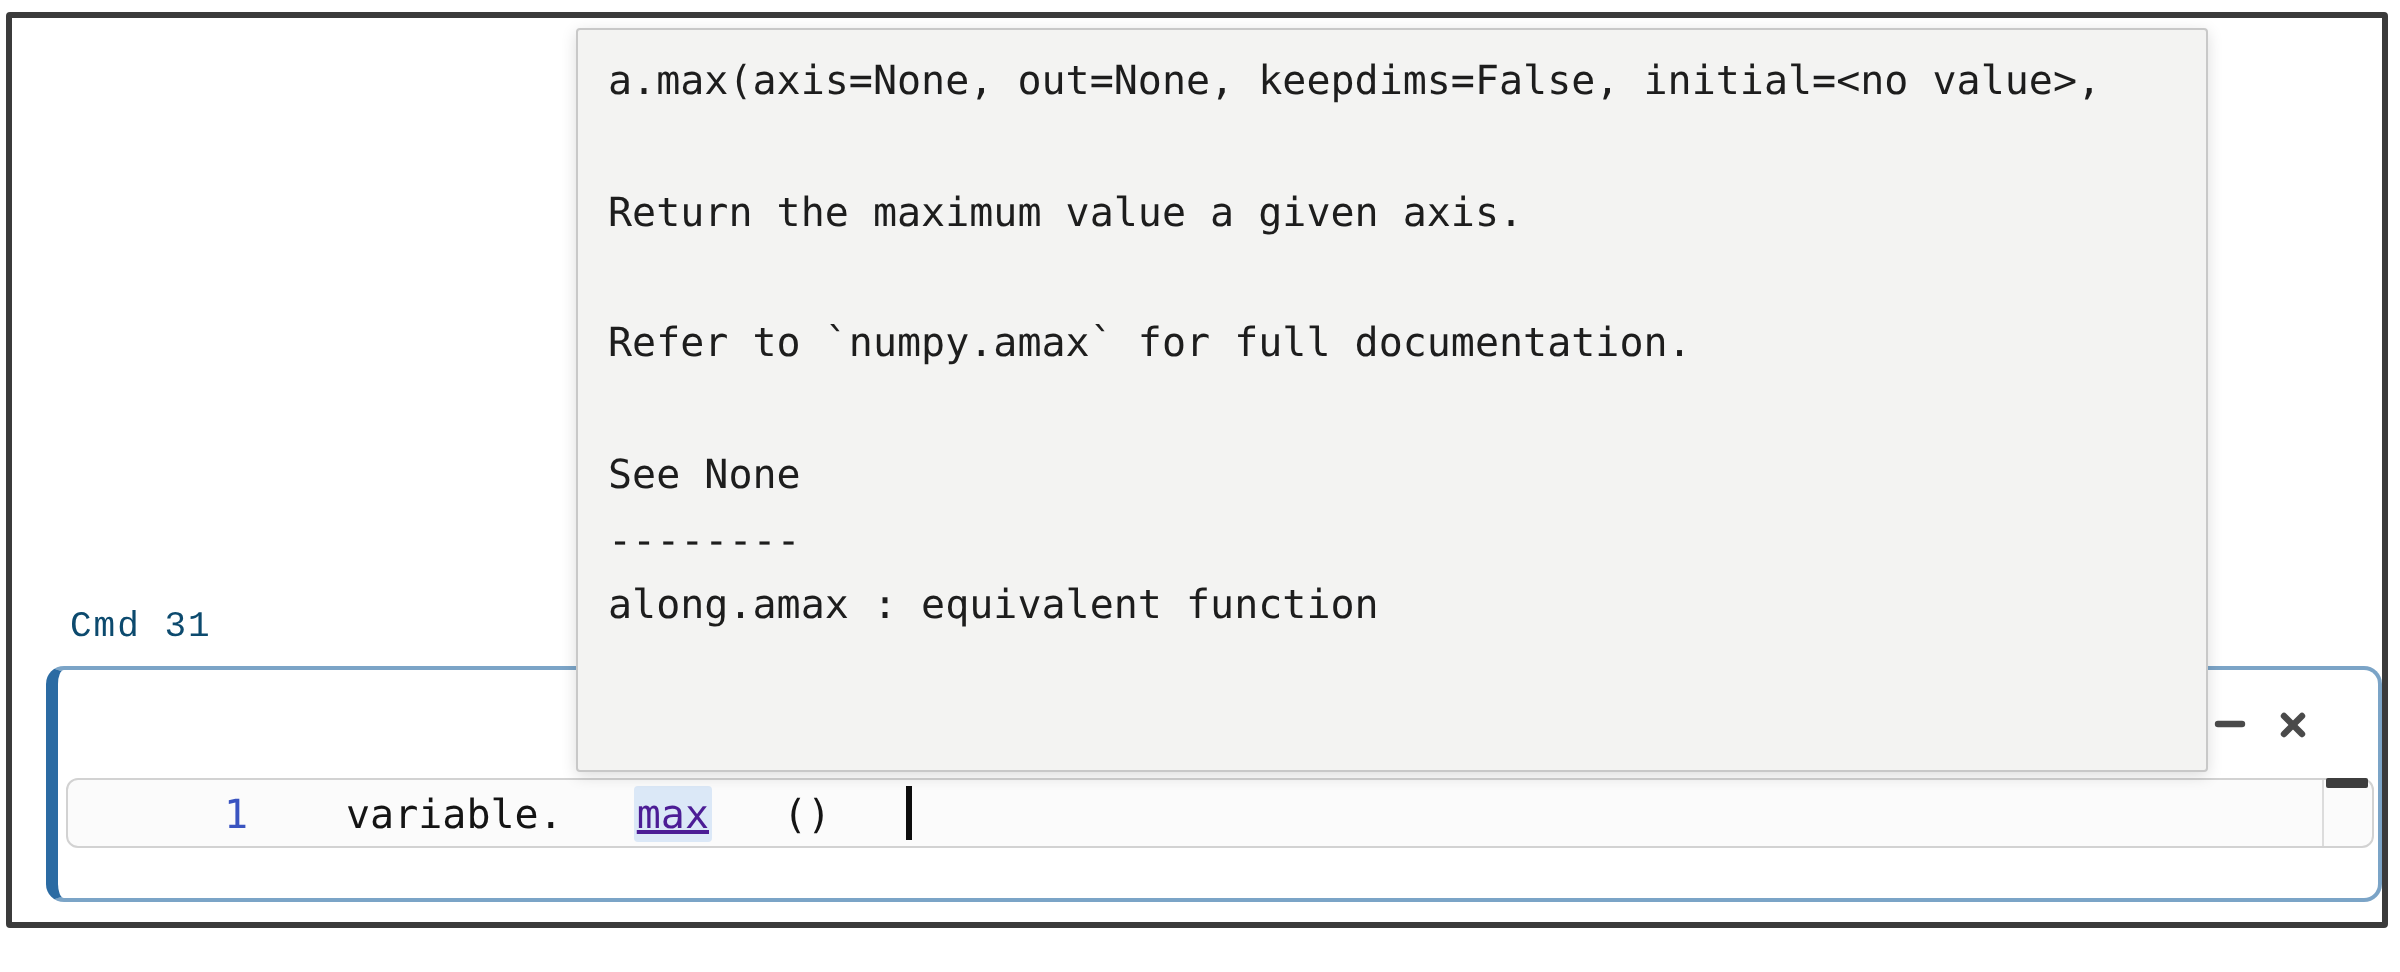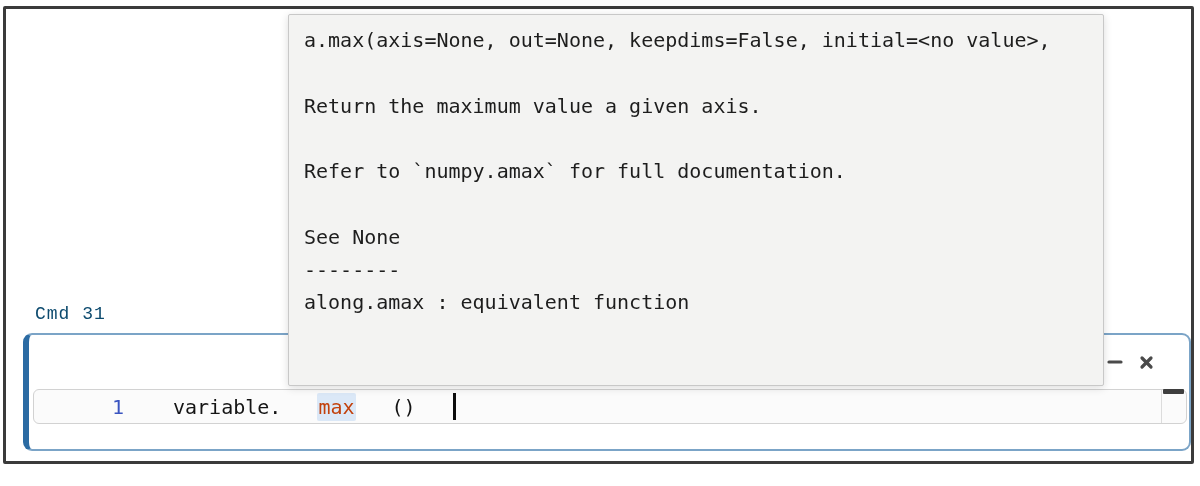--- a/index.html
+++ b/index.html
@@ -89,24 +89,25 @@
   .codeline {
     margin-left: 49px;
     font-size: 20px;
     color: #141414;
     white-space: pre;
     display: flex;
     align-items: center;
     gap: 36px;
   }
   .codeline .method-token {
-    color: #c2410c;
+    color: #4c1d95;
     background: #dbe8f7;
     padding: 2px 1px;
     border-radius: 2px;
+    text-decoration: underline;
   }
   .text-cursor {
     display: inline-block;
     width: 3px;
     height: 27px;
     background: #0d0d0d;
     margin-left: 1px;
   }
 
   

